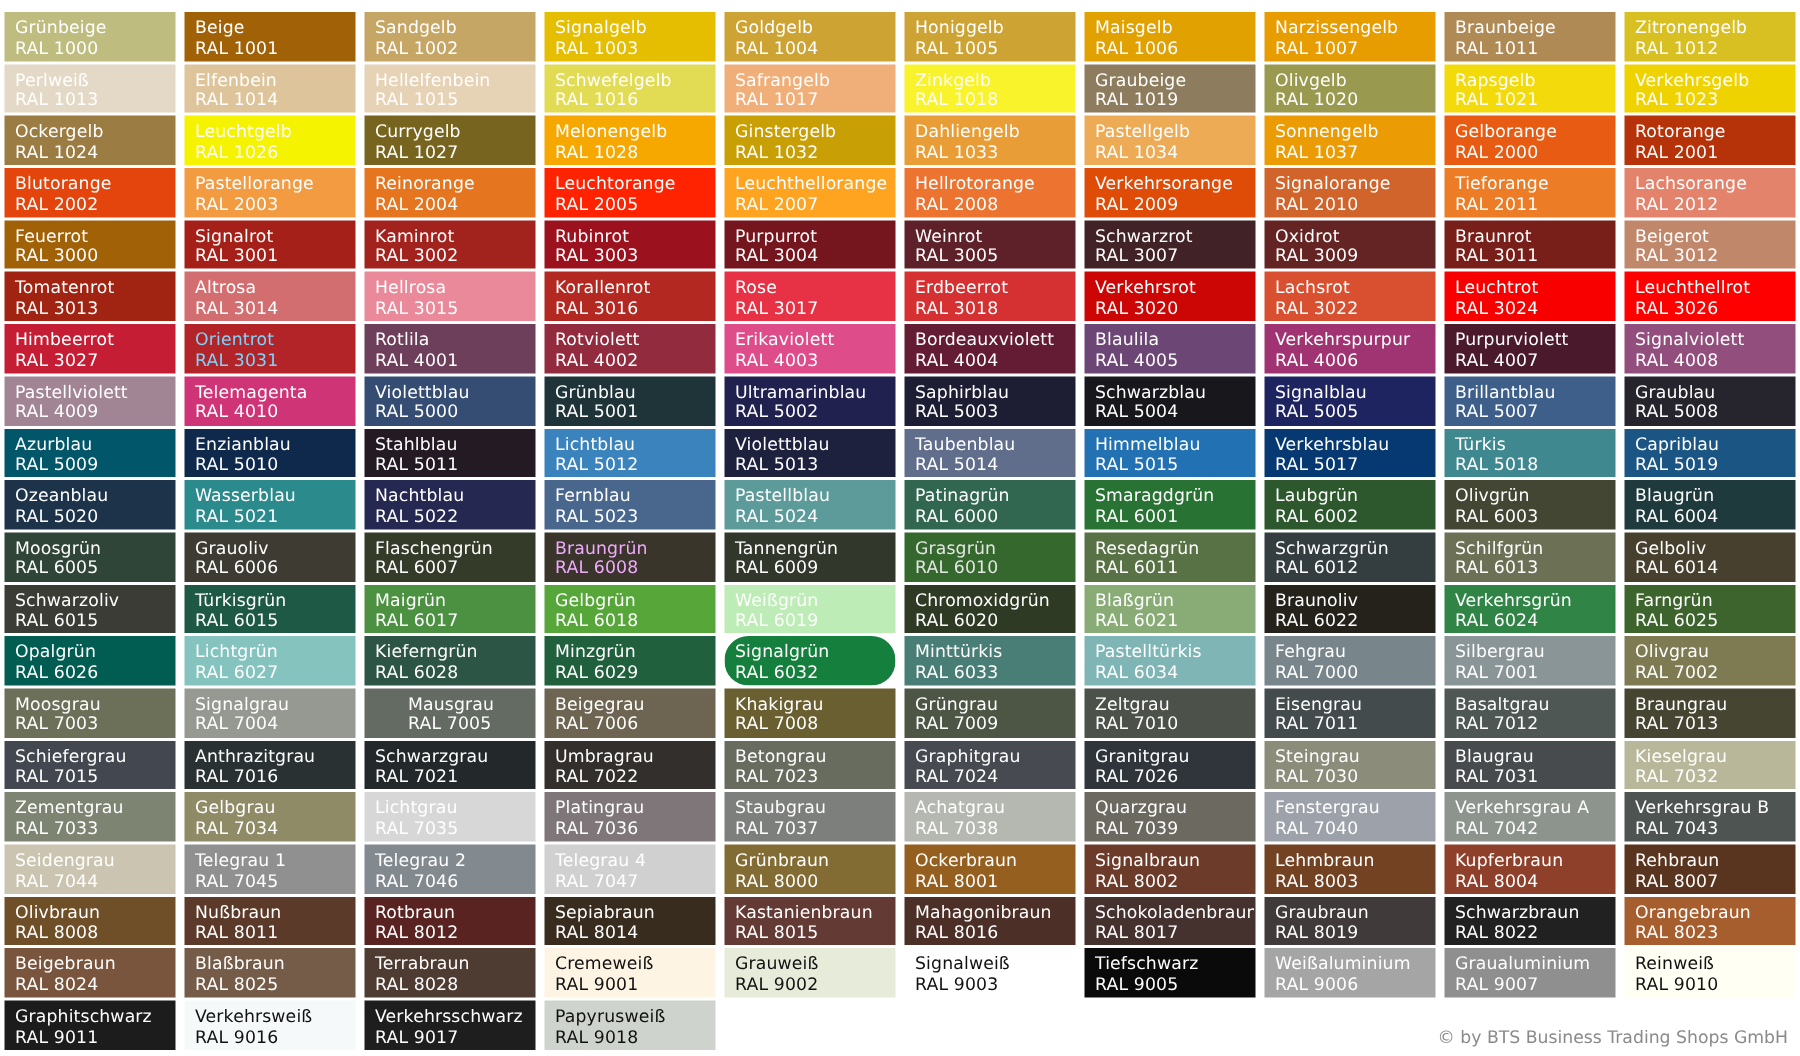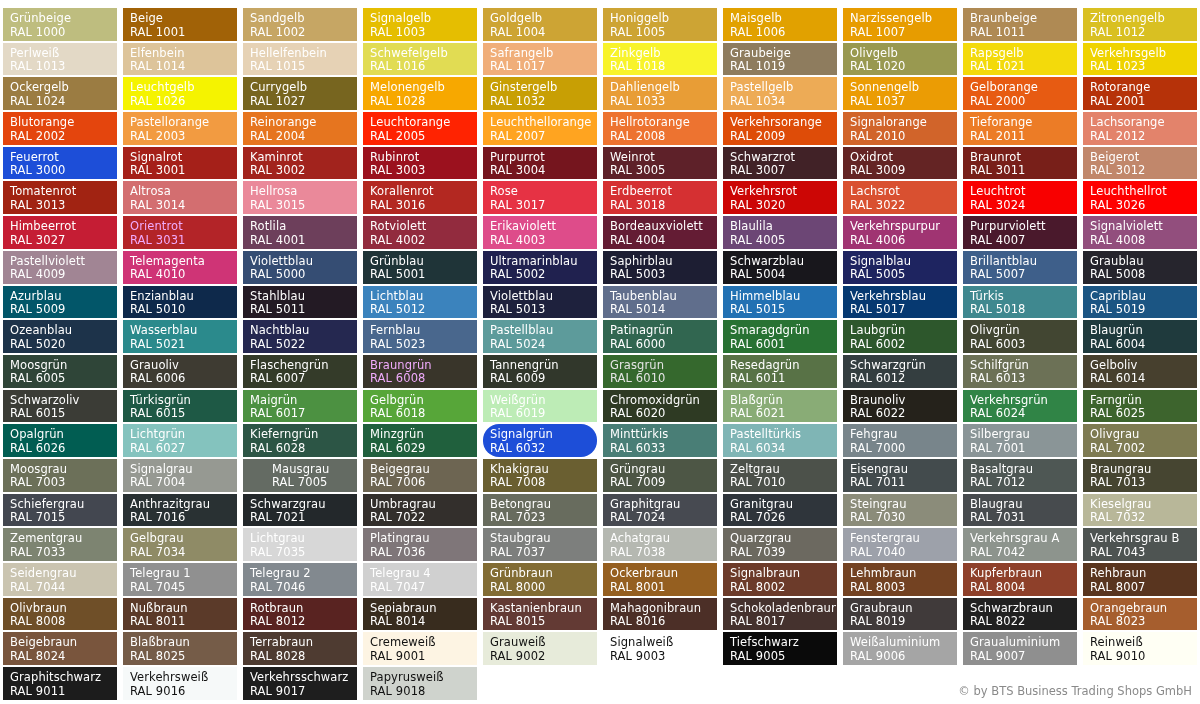--- a/index.html
+++ b/index.html
@@ -213,21 +213,21 @@
         <span class="ral">RAL 2010</span>
       </div>
       <div class="cell light" style="background: rgb(236, 124, 38); color: rgb(255, 255, 255);">
         <span class="nm">Tieforange</span>
         <span class="ral">RAL 2011</span>
       </div>
       <div class="cell light" style="background: rgb(227, 131, 107); color: rgb(255, 255, 255);">
         <span class="nm">Lachsorange</span>
         <span class="ral">RAL 2012</span>
       </div>
-      <div class="cell light" style="background: #1d4ed8; color: rgb(255, 255, 255);">
+      <div class="cell light" style="background: #a16207; color: rgb(255, 255, 255);">
         <span class="nm">Feuerrot</span>
         <span class="ral">RAL 3000</span>
       </div>
       <div class="cell light" style="background: rgb(165, 32, 25); color: rgb(255, 255, 255);">
         <span class="nm">Signalrot</span>
         <span class="ral">RAL 3001</span>
       </div>
       <div class="cell light" style="background: rgb(162, 35, 29); color: rgb(255, 255, 255);">
         <span class="nm">Kaminrot</span>
         <span class="ral">RAL 3002</span>
@@ -297,21 +297,21 @@
         <span class="ral">RAL 3024</span>
       </div>
       <div class="cell light" style="background: rgb(254, 0, 0); color: rgb(255, 255, 255);">
         <span class="nm">Leuchthellrot</span>
         <span class="ral">RAL 3026</span>
       </div>
       <div class="cell light" style="background: rgb(197, 29, 52); color: rgb(255, 255, 255);">
         <span class="nm">Himbeerrot</span>
         <span class="ral">RAL 3027</span>
       </div>
-      <div class="cell light" style="background: rgb(179, 36, 40); color: #f0abfc;">
+      <div class="cell light" style="background: rgb(179, 36, 40); color: #7dd3fc;">
         <span class="nm">Orientrot</span>
         <span class="ral">RAL 3031</span>
       </div>
       <div class="cell light" style="background: rgb(109, 63, 91); color: rgb(255, 255, 255);">
         <span class="nm">Rotlila</span>
         <span class="ral">RAL 4001</span>
       </div>
       <div class="cell light" style="background: rgb(146, 43, 62); color: rgb(255, 255, 255);">
         <span class="nm">Rotviolett</span>
         <span class="ral">RAL 4002</span>
@@ -549,21 +549,21 @@
         <span class="ral">RAL 6027</span>
       </div>
       <div class="cell light" style="background: rgb(44, 85, 69); color: rgb(255, 255, 255);">
         <span class="nm">Kieferngrün</span>
         <span class="ral">RAL 6028</span>
       </div>
       <div class="cell light" style="background: rgb(32, 96, 61); color: rgb(255, 255, 255);">
         <span class="nm">Minzgrün</span>
         <span class="ral">RAL 6029</span>
       </div>
-      <div class="cell light" style="background: #1d4ed8; color: rgb(255, 255, 255); border-radius: 16px;">
+      <div class="cell light" style="background: #15803d; color: rgb(255, 255, 255); border-radius: 16px;">
         <span class="nm">Signalgrün</span>
         <span class="ral">RAL 6032</span>
       </div>
       <div class="cell light" style="background: rgb(73, 126, 118); color: rgb(255, 255, 255);">
         <span class="nm">Minttürkis</span>
         <span class="ral">RAL 6033</span>
       </div>
       <div class="cell light" style="background: rgb(127, 181, 181); color: rgb(255, 255, 255);">
         <span class="nm">Pastelltürkis</span>
         <span class="ral">RAL 6034</span>

